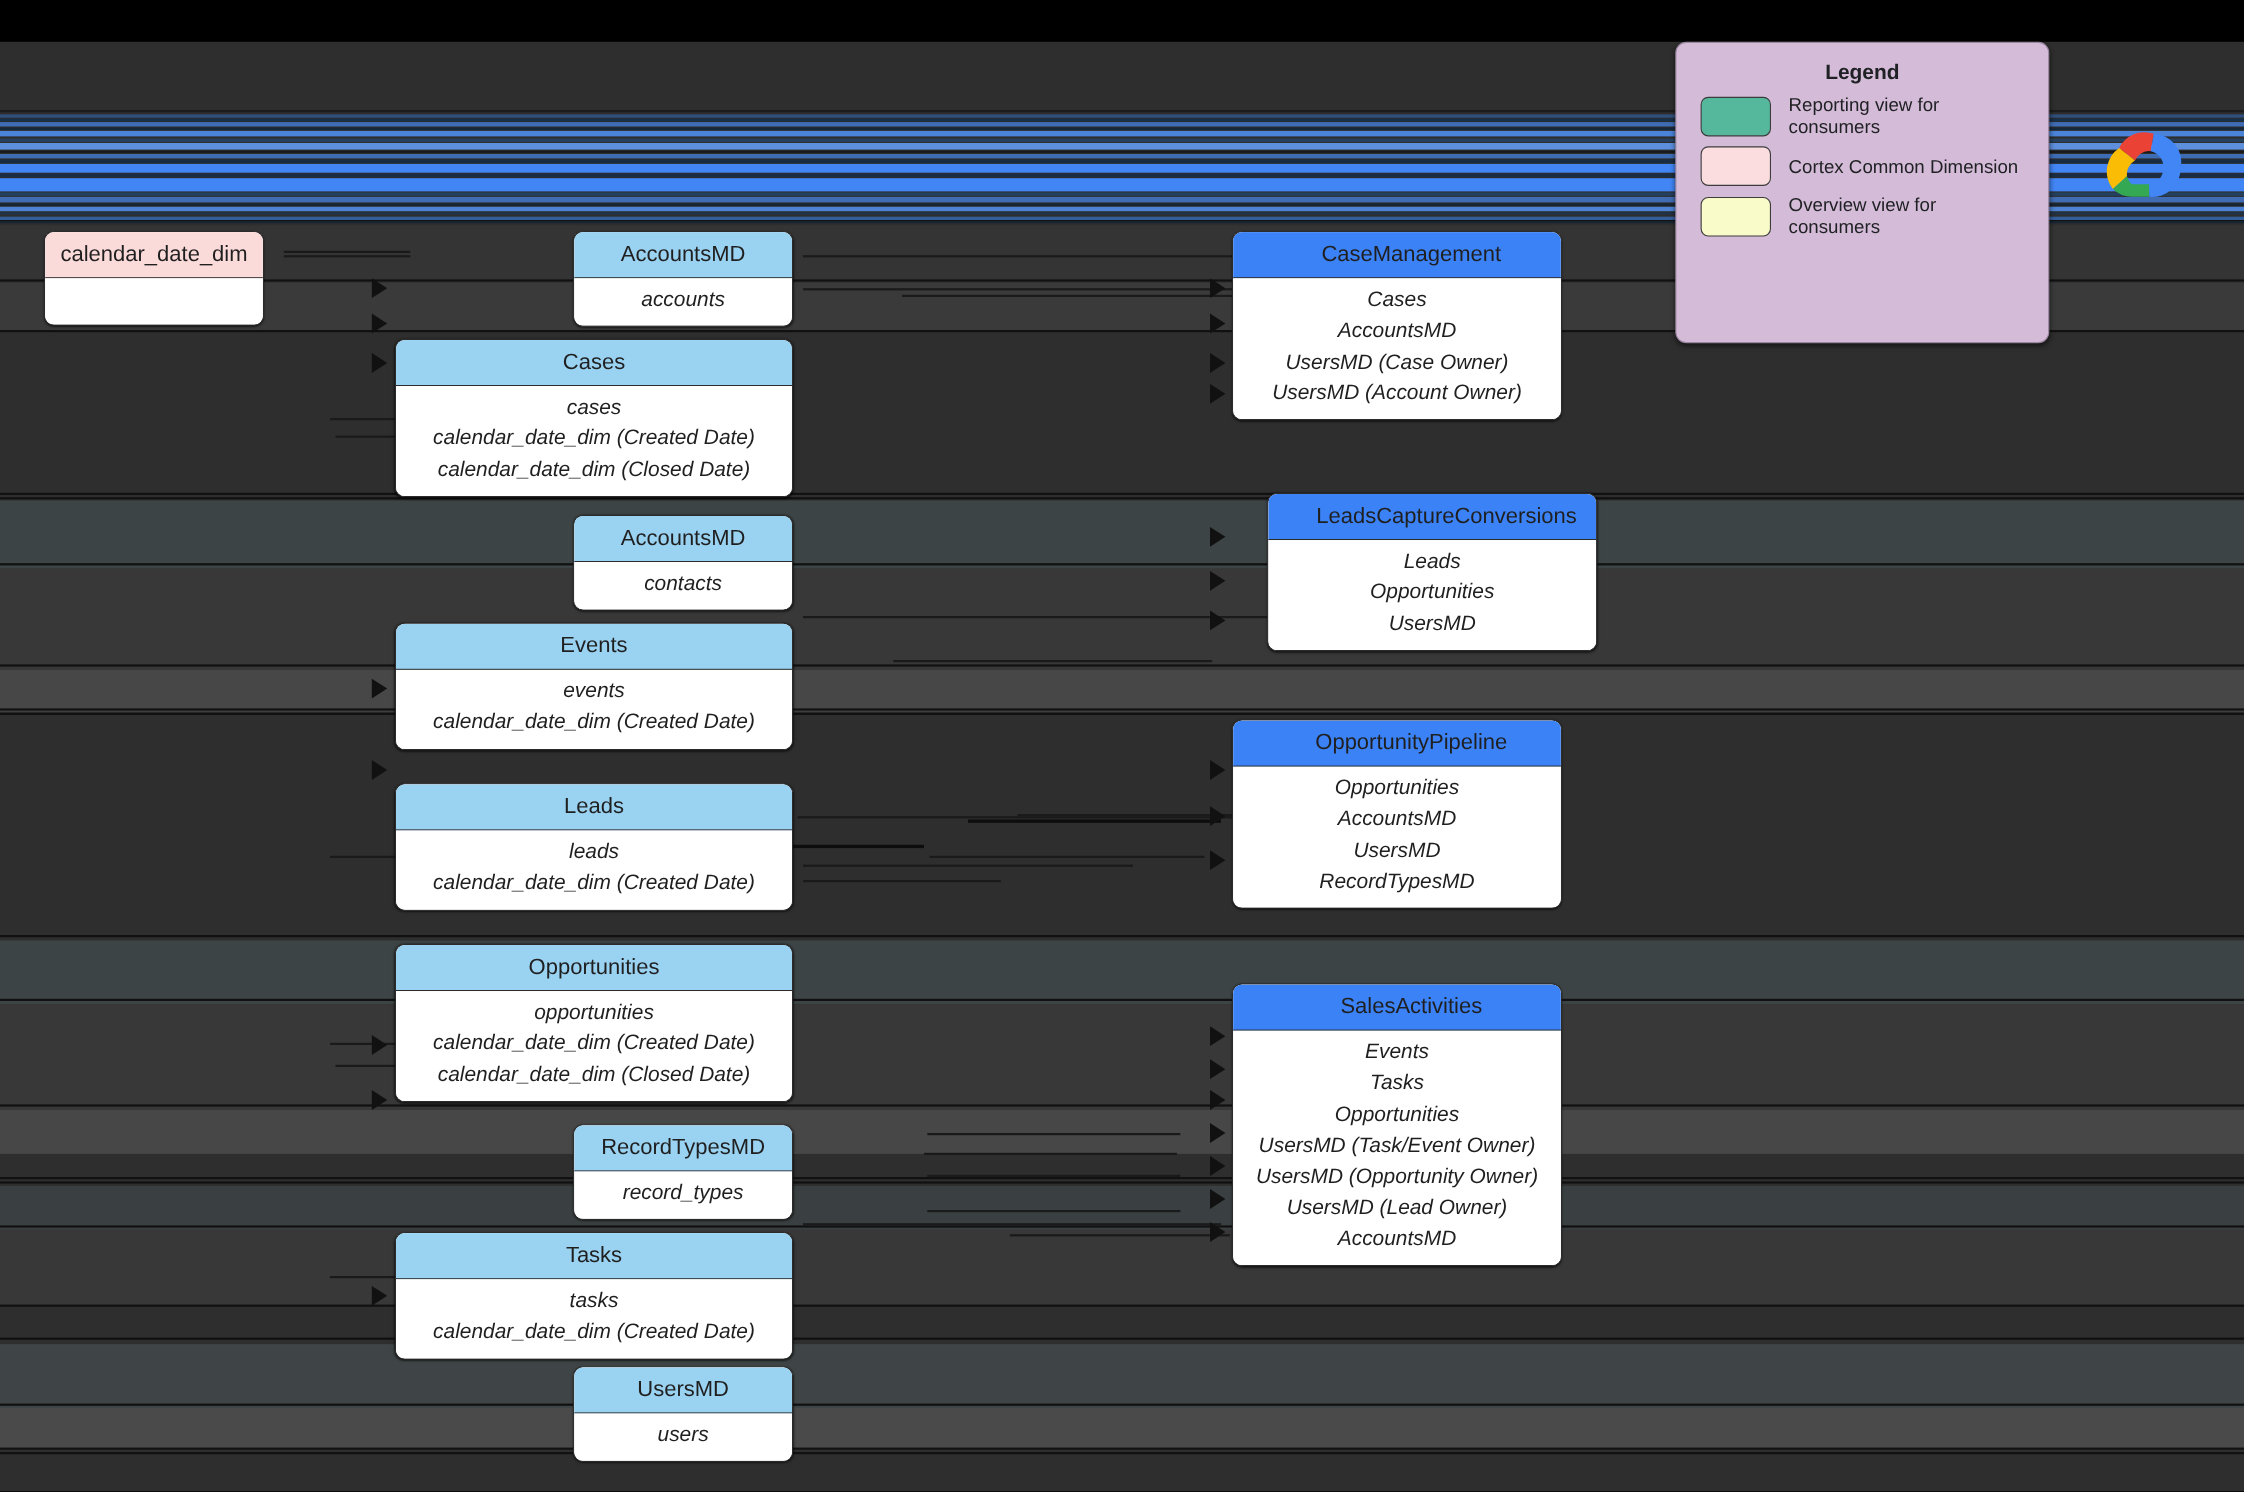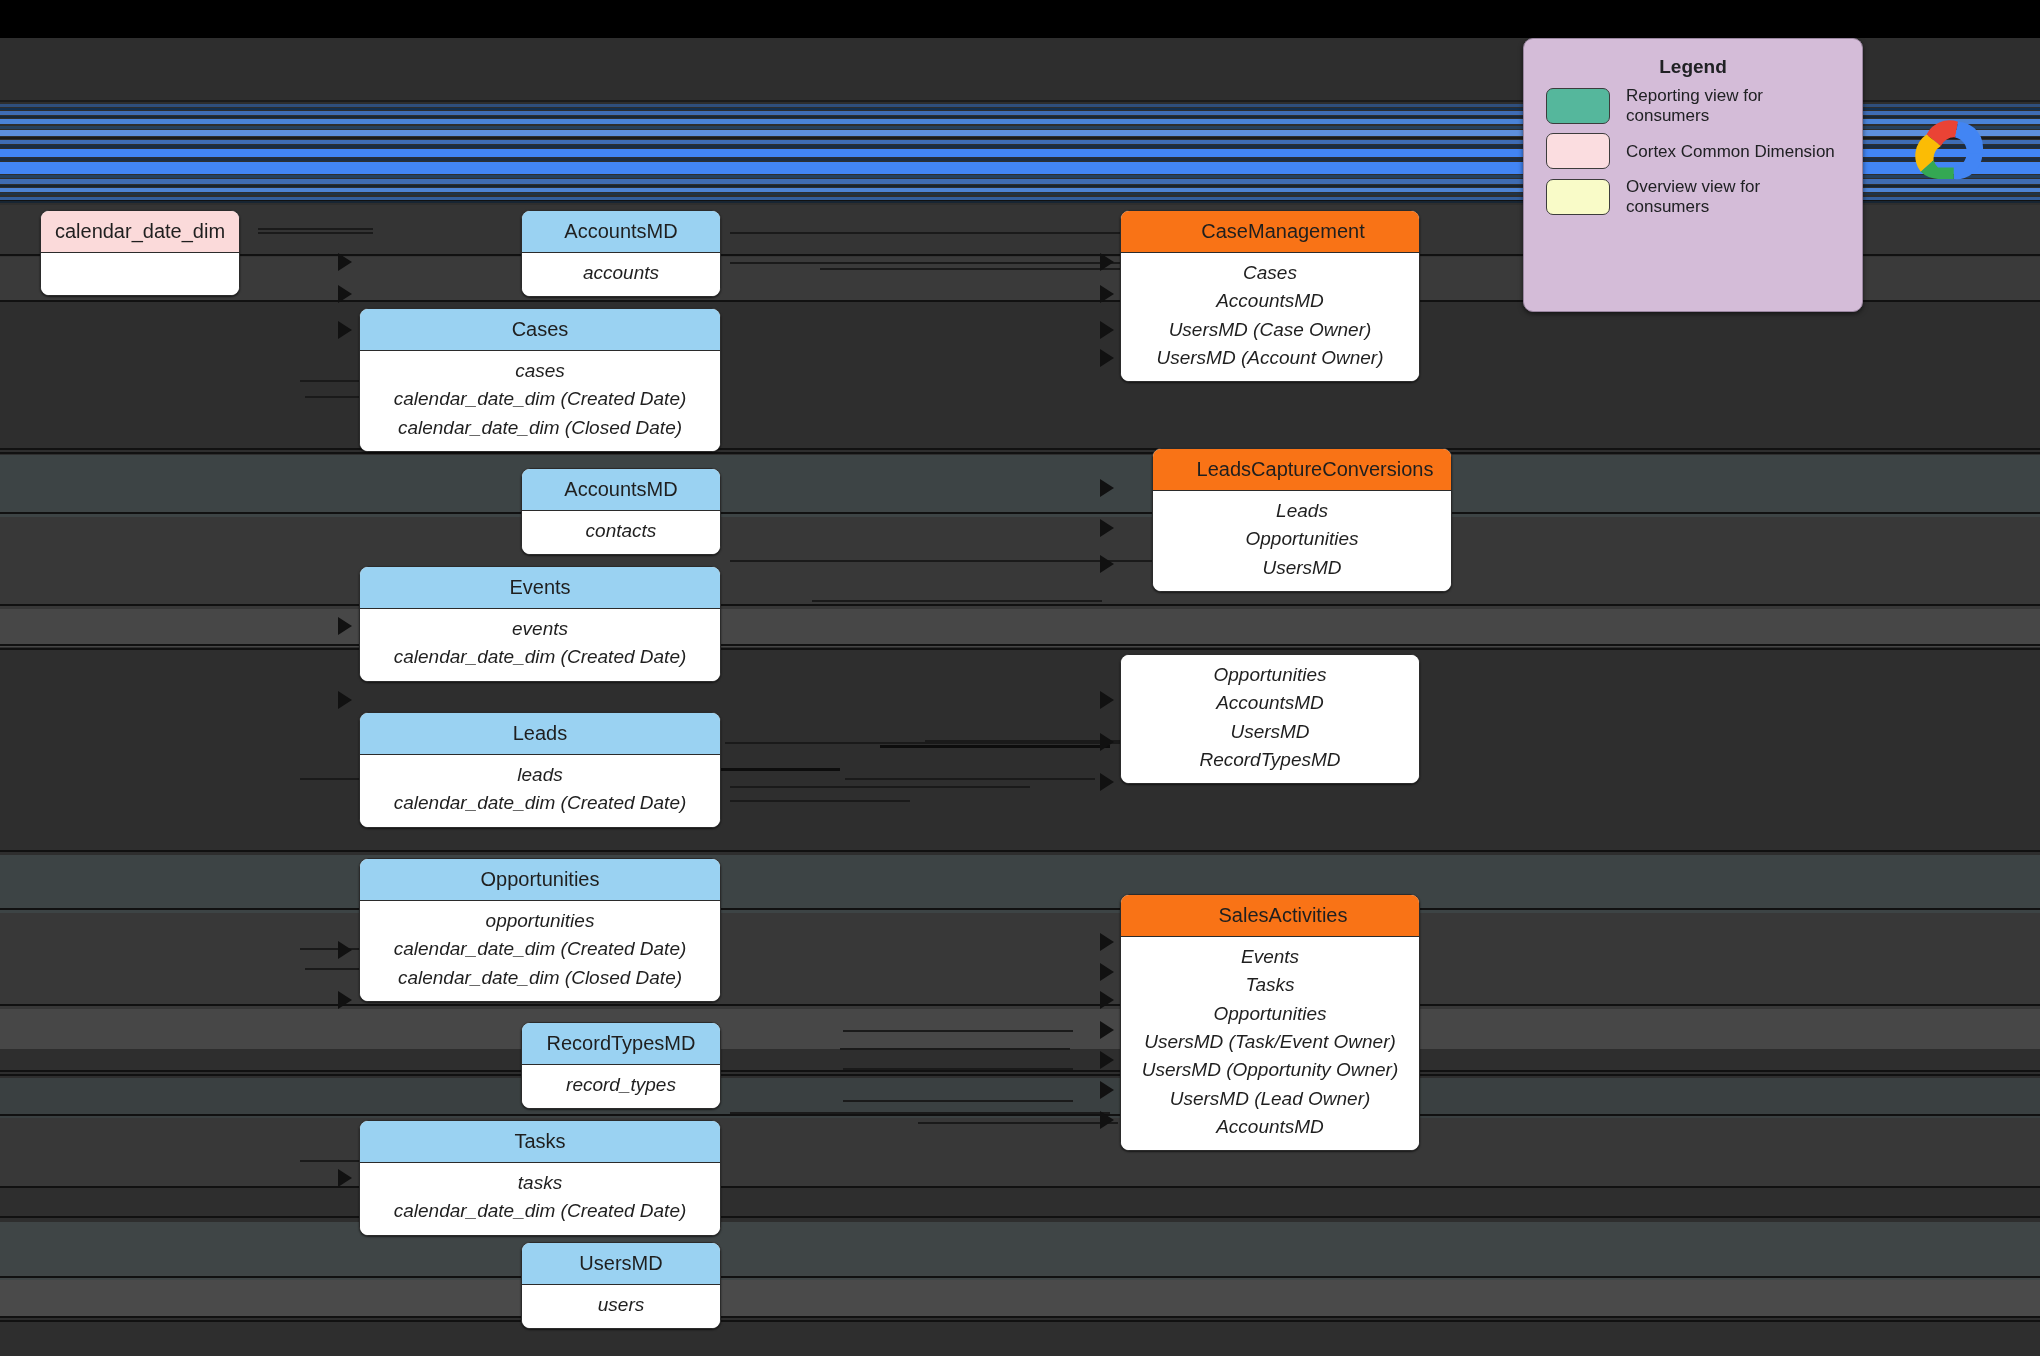--- a/index.html
+++ b/index.html
@@ -52,21 +52,21 @@
     font-size:19px;
     color:#1f1f1f;
     line-height:1.28;
     padding:2px 0;
     white-space:nowrap;
     font-style:italic;
   }
   .box.empty .body{min-height:22px;padding:10px;}
 
   .t-base  .hdr{background:#9ad2f2;}
-  .t-view  .hdr{background:#f97316;padding-left:36px;}
+  .t-view  .hdr{background:#3b82f6;padding-left:36px;}
   .t-dim   .hdr{background:#fbdada;}
 
   
   .conn{position:absolute;background:#0d0d0d;height:3px;pointer-events:none;}
   .conn.thin{height:2px;background:#1a1a1a;}
   .arrow{
     position:absolute;width:0;height:0;pointer-events:none;
     border-top:9px solid transparent;
     border-bottom:9px solid transparent;
     border-left:14px solid #111;
@@ -303,20 +303,21 @@
       </div>
       <div class="box t-view" style="left: 1152px; top: 448px; width: 298px;">
         <div class="hdr">LeadsCaptureConversions</div>
         <div class="body">
           <div class="row">Leads</div>
           <div class="row">Opportunities</div>
           <div class="row">UsersMD</div>
         </div>
       </div>
       <div class="box t-view" style="left: 1120px; top: 654px; width: 298px;">
+        <div class="hdr">OpportunityPipeline</div>
         <div class="body">
           <div class="row">Opportunities</div>
           <div class="row">AccountsMD</div>
           <div class="row">UsersMD</div>
           <div class="row">RecordTypesMD</div>
         </div>
       </div>
       <div class="box t-view" style="left: 1120px; top: 894px; width: 298px;">
         <div class="hdr">SalesActivities</div>
         <div class="body">

